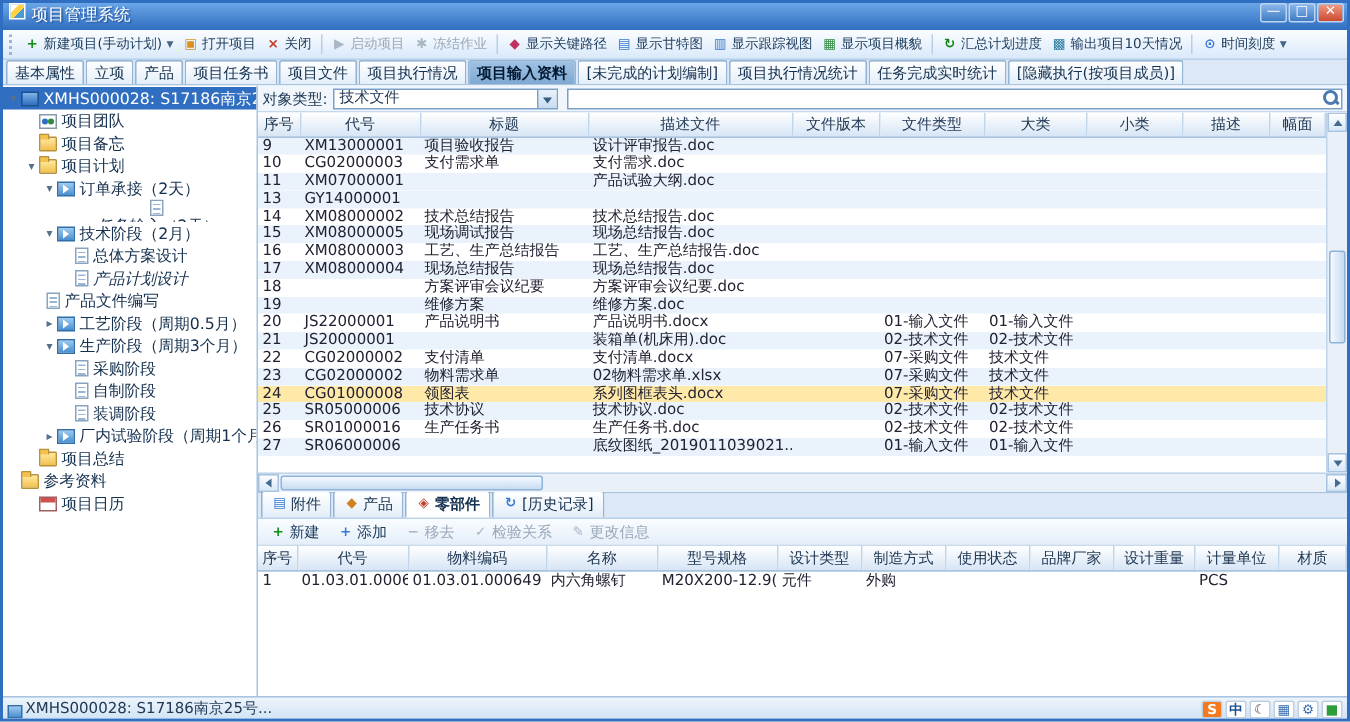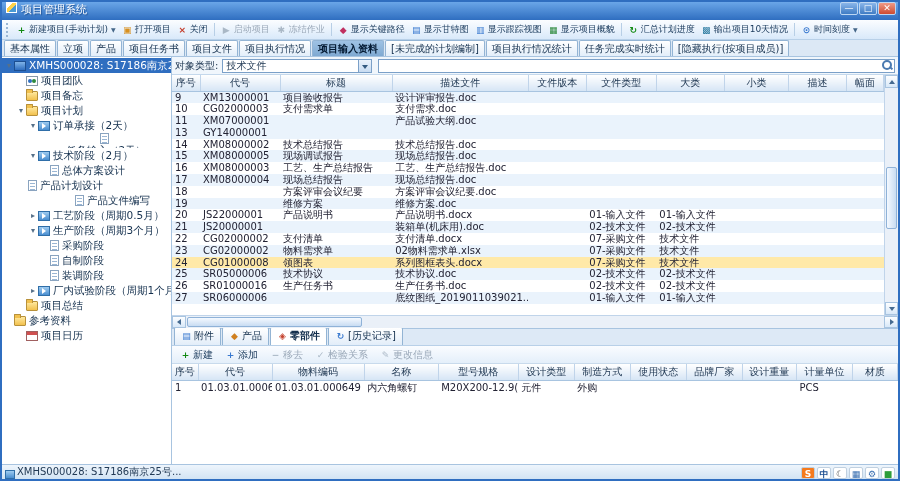--- a/index.html
+++ b/index.html
@@ -232,26 +232,26 @@
           <div class="trow" style="padding-left: 26px;">
             <span class="tarrow">▾</span>
             <span class="ico ic-stage"></span>
             <span class="tlabel">技术阶段（2月）</span>
           </div>
           <div class="trow" style="padding-left: 38px;">
             <span class="tarrow"></span>
             <span class="ico ic-task"></span>
             <span class="tlabel">总体方案设计</span>
           </div>
-          <div class="trow" style="padding-left: 16px;">
+          <div class="trow" style="padding-left: 38px; font-style: italic;">
             <span class="tarrow"></span>
             <span class="ico ic-task"></span>
             <span class="tlabel">产品计划设计</span>
           </div>
-          <div class="trow" style="padding-left: 19px; margin-left: 44px;">
+          <div class="trow" style="padding-left: 19px;">
             <span class="tarrow"></span>
             <span class="ico ic-task"></span>
             <span class="tlabel">产品文件编写</span>
           </div>
           <div class="trow" style="padding-left: 26px;">
             <span class="tarrow">▸</span>
             <span class="ico ic-stage"></span>
             <span class="tlabel">工艺阶段（周期0.5月）</span>
           </div>
           <div class="trow" style="padding-left: 26px;">

